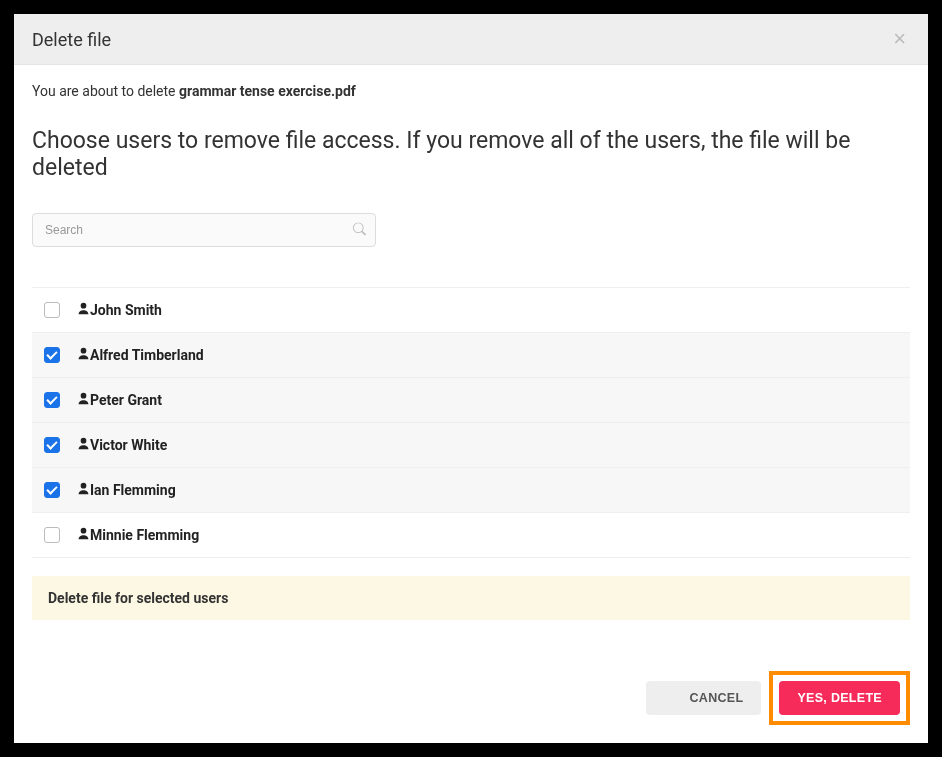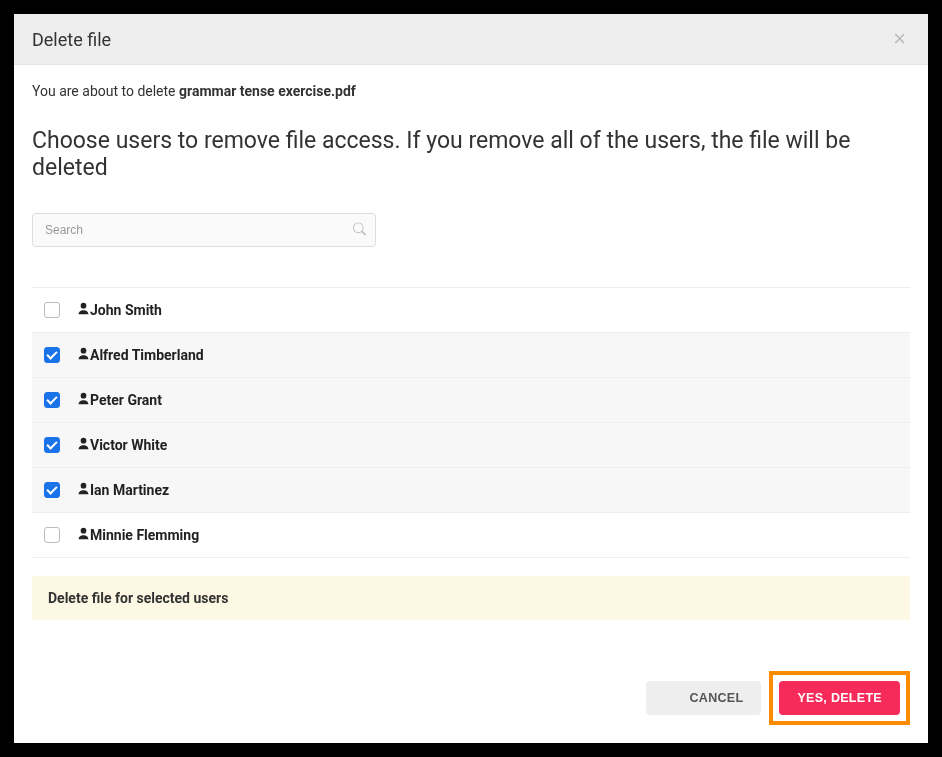--- a/index.html
+++ b/index.html
@@ -241,21 +241,21 @@
                 </svg></span>
               <span>Victor White</span>
             </span>
           </div>
           <div class="user-row selected">
             <input type="checkbox" class="chk" checked="" style="">
             <span class="user-label">
               <span><svg class="person-icon" width="13" height="13" viewBox="0 0 16 16" fill="#222">
                   <path d="M8 8a3.5 3.5 0 1 0 0-7 3.5 3.5 0 0 0 0 7zM14 14.5c0-2.5-3-4.5-6-4.5s-6 2-6 4.5V15h12v-.5z"></path>
                 </svg></span>
-              <span>Ian Martinez</span>
+              <span>Ian Flemming</span>
             </span>
           </div>
           <div class="user-row">
             <input type="checkbox" class="chk" style="">
             <span class="user-label">
               <span><svg class="person-icon" width="13" height="13" viewBox="0 0 16 16" fill="#222">
                   <path d="M8 8a3.5 3.5 0 1 0 0-7 3.5 3.5 0 0 0 0 7zM14 14.5c0-2.5-3-4.5-6-4.5s-6 2-6 4.5V15h12v-.5z"></path>
                 </svg></span>
               <span>Minnie Flemming</span>
             </span>

